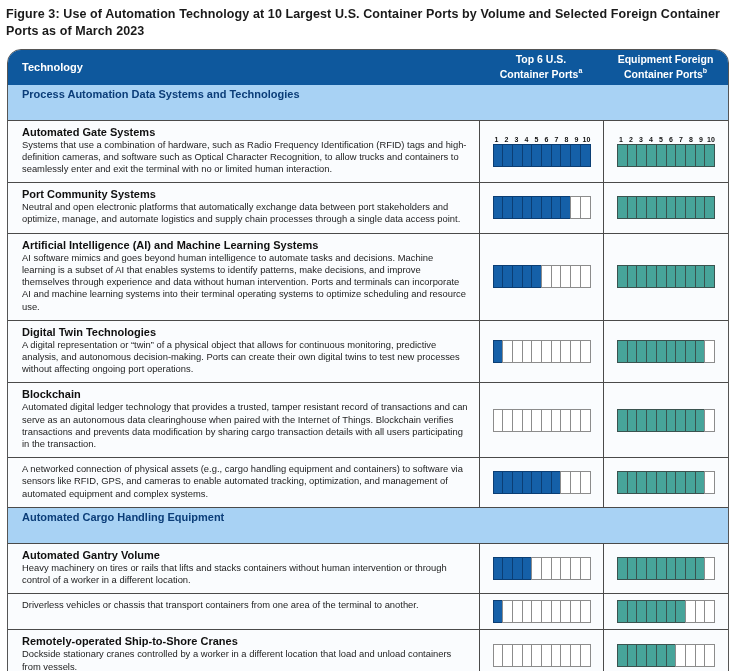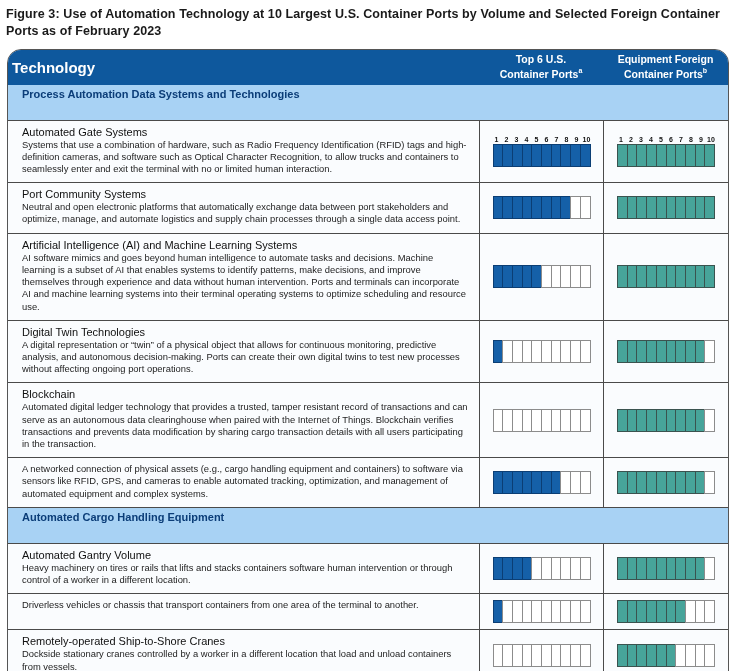--- a/index.html
+++ b/index.html
@@ -25,22 +25,22 @@
   }
   .thead {
     display: grid;
     grid-template-columns: 471px 124px 1fr;
     background: var(--header-bg, #0e589d);
     color: var(--header-text, #fff);
     align-items: center;
     min-height: 31px;
   }
   .th-tech {
-    padding: 7px 6px 7px 4px;
-    font-size: 15px; font-weight: bold;
+    padding: 7px 6px 7px 14px;
+    font-size: 11px; font-weight: bold;
   }
   .th-center {
     text-align: center; font-size: 10.5px; font-weight: bold;
     line-height: 1.3; padding: 3px 2px;
   }
   .th-center sup { font-size: 7px; }
   .section-row {
     background: var(--section-bg, #a8d2f4);
     color: var(--section-text, #0b3d78);
     font-size: 11px; font-weight: bold;
@@ -50,21 +50,21 @@
   }
   .thead + #table-body .section-row:first-child { border-top: none; }
   .row {
     display: grid;
     grid-template-columns: 471px 124px 1fr;
     background: var(--row-bg, #fafcfe);
     min-height: 34px;
   }
   .row + .row { border-top: 1px solid var(--grid-line, #4a4a4a); }
   .cell-tech { padding: 5px 10px 7px 14px; }
-  .tech-name { font-size: 11px; font-weight: normal; color: #101010; margin-bottom: 1px; }
+  .tech-name { font-size: 11px; font-weight: bold; color: #101010; margin-bottom: 1px; }
   .tech-desc { font-size: 9.4px; line-height: 1.3; color: #1d1d1d; max-width: 452px; }
   .cell-boxes {
     border-left: 1.4px solid var(--grid-line, #4a4a4a);
     display: flex; flex-direction: column;
     align-items: center; justify-content: center;
     padding: 6px 0;
   }
   .numbers {
     display: flex; width: 100px; margin-bottom: 1px;
   }
@@ -77,21 +77,21 @@
   .box:first-child { margin-left: 0; }
   .box.filled-us   { background: var(--us-fill, #1560a8);      border-color: var(--us-fill-border, #0b3e74); }
   .box.filled-for  { background: var(--foreign-fill, #47a49a); border-color: var(--foreign-fill-border, #3a534f); }
   .box.empty       { background: var(--empty-fill, #ffffff);   border-color: var(--empty-border, #8c8c8c); }
 </style>
 </head>
 <body>
 
 <div class="page">
 
-  <div class="figure-title">Figure 3: Use of Automation Technology at 10 Largest U.S. Container Ports by Volume and Selected Foreign Container Ports as of February 2023</div>
+  <div class="figure-title">Figure 3: Use of Automation Technology at 10 Largest U.S. Container Ports by Volume and Selected Foreign Container Ports as of March 2023</div>
 
   <div class="table-wrap">
     <div class="thead">
       <div class="th-tech">Technology</div>
       <div class="th-center">
         <span>Top 6 U.S.</span><br>
         <span>Container Ports</span><sup>a</sup>
       </div>
       <div class="th-center">
         <span>Equipment Foreign</span><br>
@@ -342,21 +342,21 @@
               <div class="box empty"></div>
             </div>
     </div>
   </div>
 
   <div class="section-row">Automated Cargo Handling Equipment</div>
 
   <div class="row">
     <div class="cell-tech">
       <div class="tech-name">Automated Gantry Volume</div>
-      <div class="tech-desc">Heavy machinery on tires or rails that lifts and stacks containers software human intervention or through control of a worker in a different location.</div>
+      <div class="tech-desc">Heavy machinery on tires or rails that lifts and stacks containers without human intervention or through control of a worker in a different location.</div>
     </div>
     <div class="cell-boxes us">
 
       <div class="strip">
               <div class="box filled-us"></div>
               <div class="box filled-us"></div>
               <div class="box filled-us"></div>
               <div class="box filled-us"></div>
               <div class="box empty"></div>
               <div class="box empty"></div>

